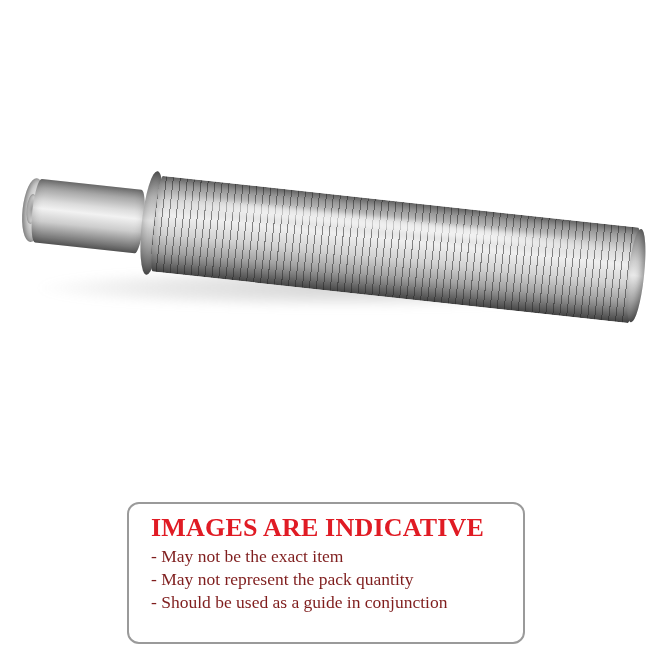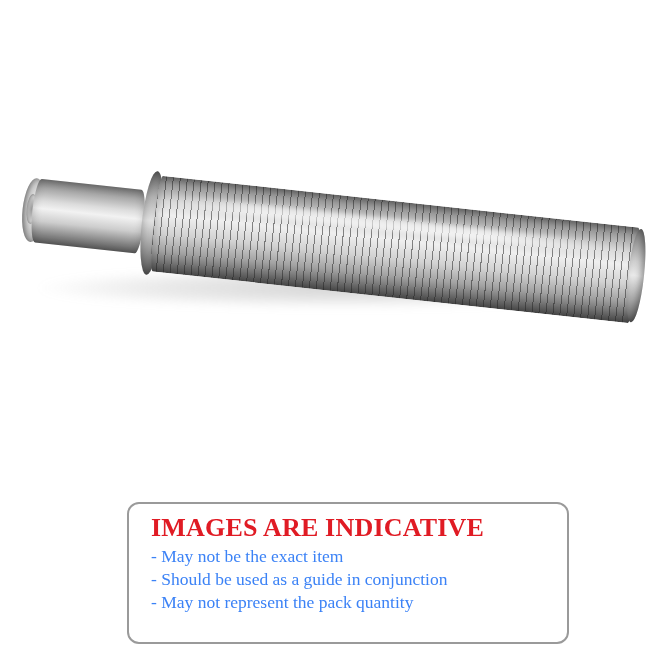--- a/index.html
+++ b/index.html
@@ -156,39 +156,39 @@
     background: linear-gradient(90deg, rgba(255,255,255,0) 0%, rgba(255,255,255,0.55) 20%, rgba(255,255,255,0.65) 70%, rgba(255,255,255,0) 100%);
     filter: blur(2px);
     border-radius: 6px;
   }
 
   
   .notice {
     position: absolute;
     left: 127px;
     top: 502px;
-    width: 442px;
+    width: 398px;
     height: 142px;
     border: 2px solid #9a9a9a;
     border-radius: 12px;
     background: #ffffff;
     box-sizing: border-box;
     padding: 10px 10px 8px 22px;
   }
   .notice-title {
     color: #e01b24;
     font-size: 26px;
     font-weight: bold;
     letter-spacing: 0.2px;
     line-height: 1.05;
     margin: 0 0 4px 0;
     white-space: nowrap;
   }
   .notice-line {
-    color: #3b82f6;
+    color: #7f1d1d;
     font-size: 17.5px;
     line-height: 1.30;
     white-space: nowrap;
   }
   .notice-line.indent {
     padding-left: 12px;
   }
 </style>
 </head>
 <body>
@@ -205,17 +205,17 @@
       <div class="flange"></div>
       <div class="barrel"></div>
       <div class="barrel-cap"></div>
       <div class="highlight"></div>
     </div>
   </div>
 
   <div class="notice">
     <div class="notice-title">IMAGES ARE INDICATIVE</div>
     <div class="notice-line">- May not be the exact item</div>
+    <div class="notice-line">- May not represent the pack quantity</div>
     <div class="notice-line">- Should be used as a guide in conjunction</div>
-    <div class="notice-line">- May not represent the pack quantity</div>
   </div>
 
 </div>
 
 </body></html>

